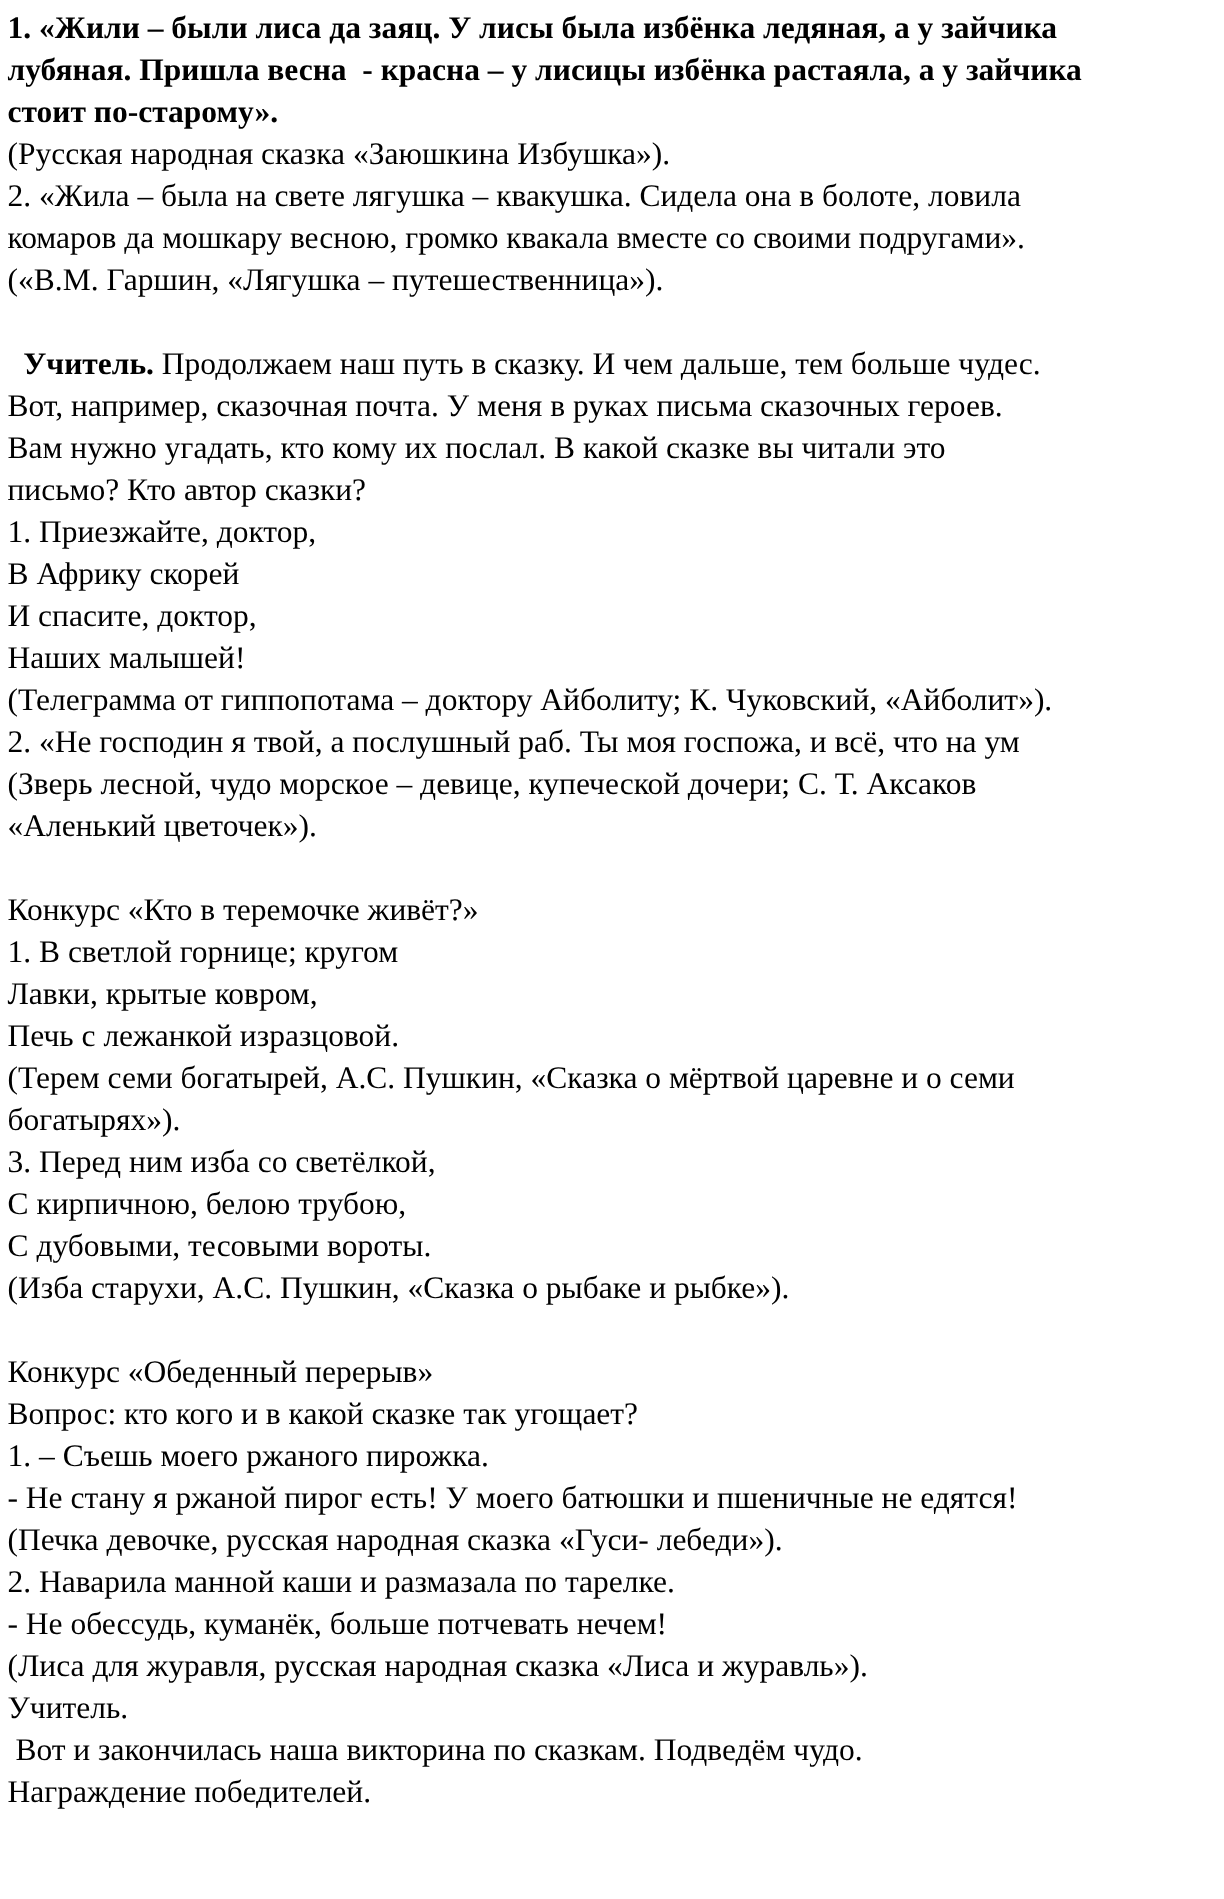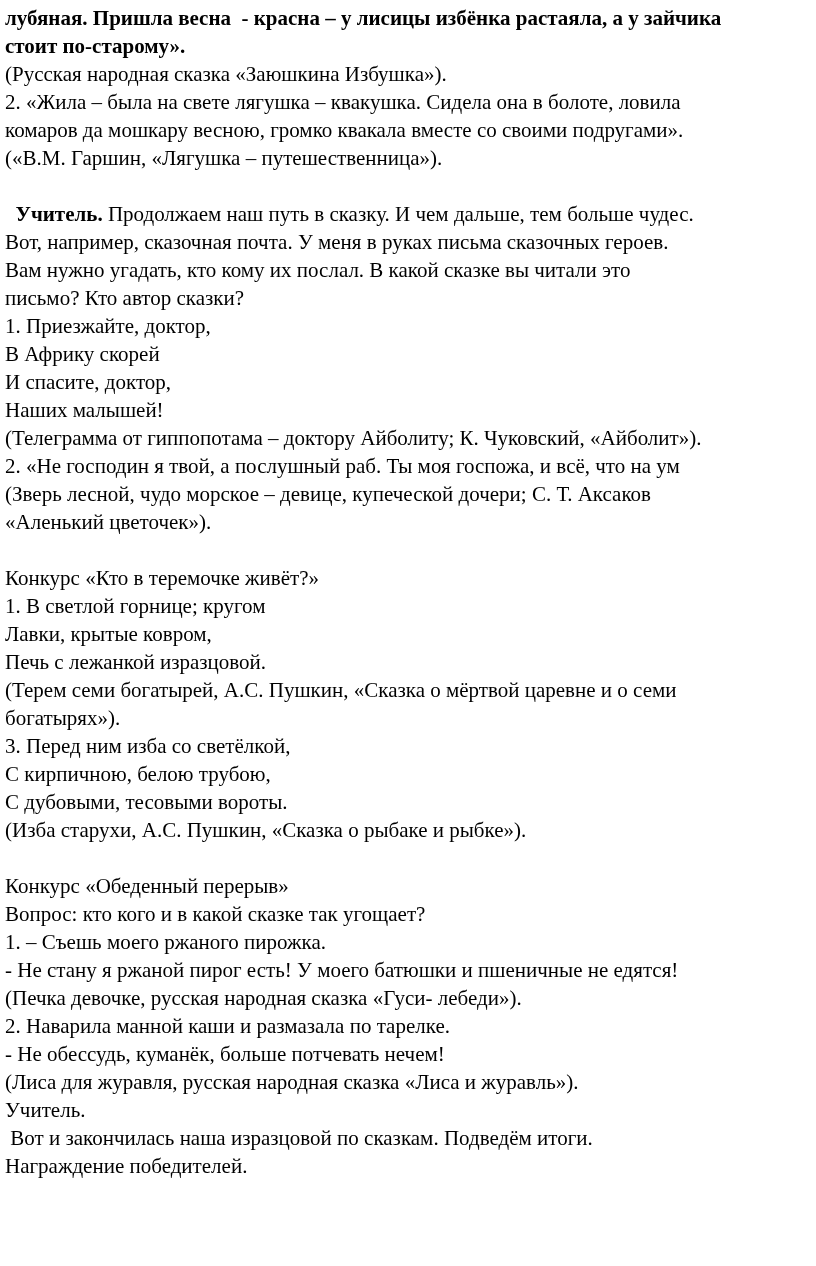--- a/index.html
+++ b/index.html
@@ -27,20 +27,21 @@
     min-height: 28px;
   }
   .bold {
     font-weight: bold;
   }
 </style>
 </head>
 <body>
 
 <div class="page">
+  <p class="ln bold">1. «Жили – были лиса да заяц. У лисы была избёнка ледяная, а у зайчика</p>
   <p class="ln bold">лубяная. Пришла весна  - красна – у лисицы избёнка растаяла, а у зайчика</p>
   <p class="ln bold">стоит по-старому».</p>
   <p class="ln">(Русская народная сказка «Заюшкина Избушка»).</p>
   <p class="ln">2. «Жила – была на свете лягушка – квакушка. Сидела она в болоте, ловила</p>
   <p class="ln">комаров да мошкару весною, громко квакала вместе со своими подругами».</p>
   <p class="ln">(«В.М. Гаршин, «Лягушка – путешественница»).</p>
   <p class="ln"></p>
   <p class="ln"><span class="bold">  Учитель.</span><span> Продолжаем наш путь в сказку. И чем дальше, тем больше чудес.</span></p>
   <p class="ln">Вот, например, сказочная почта. У меня в руках письма сказочных героев.</p>
   <p class="ln">Вам нужно угадать, кто кому их послал. В какой сказке вы читали это</p>
@@ -67,15 +68,15 @@
   <p class="ln"></p>
   <p class="ln">Конкурс «Обеденный перерыв»</p>
   <p class="ln">Вопрос: кто кого и в какой сказке так угощает?</p>
   <p class="ln">1. – Съешь моего ржаного пирожка.</p>
   <p class="ln">- Не стану я ржаной пирог есть! У моего батюшки и пшеничные не едятся!</p>
   <p class="ln">(Печка девочке, русская народная сказка «Гуси- лебеди»).</p>
   <p class="ln">2. Наварила манной каши и размазала по тарелке.</p>
   <p class="ln">- Не обессудь, куманёк, больше потчевать нечем!</p>
   <p class="ln">(Лиса для журавля, русская народная сказка «Лиса и журавль»).</p>
   <p class="ln">Учитель.</p>
-  <p class="ln"> Вот и закончилась наша изразцовой по сказкам. Подведём итоги.</p>
+  <p class="ln"> Вот и закончилась наша викторина по сказкам. Подведём чудо.</p>
   <p class="ln">Награждение победителей.</p>
 </div>
 
 </body></html>

